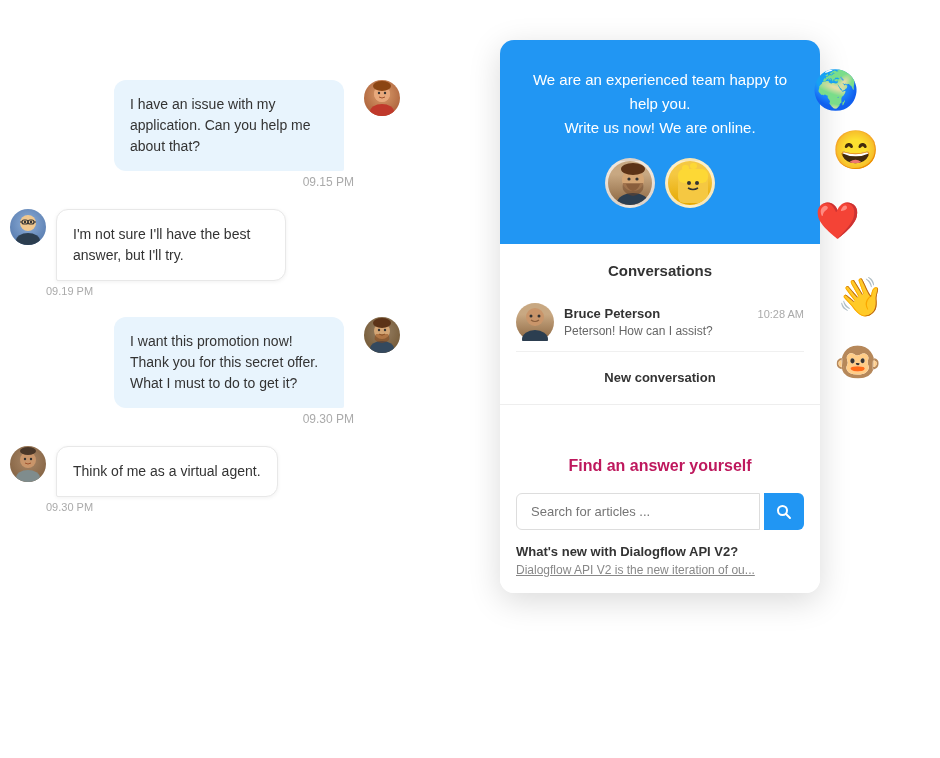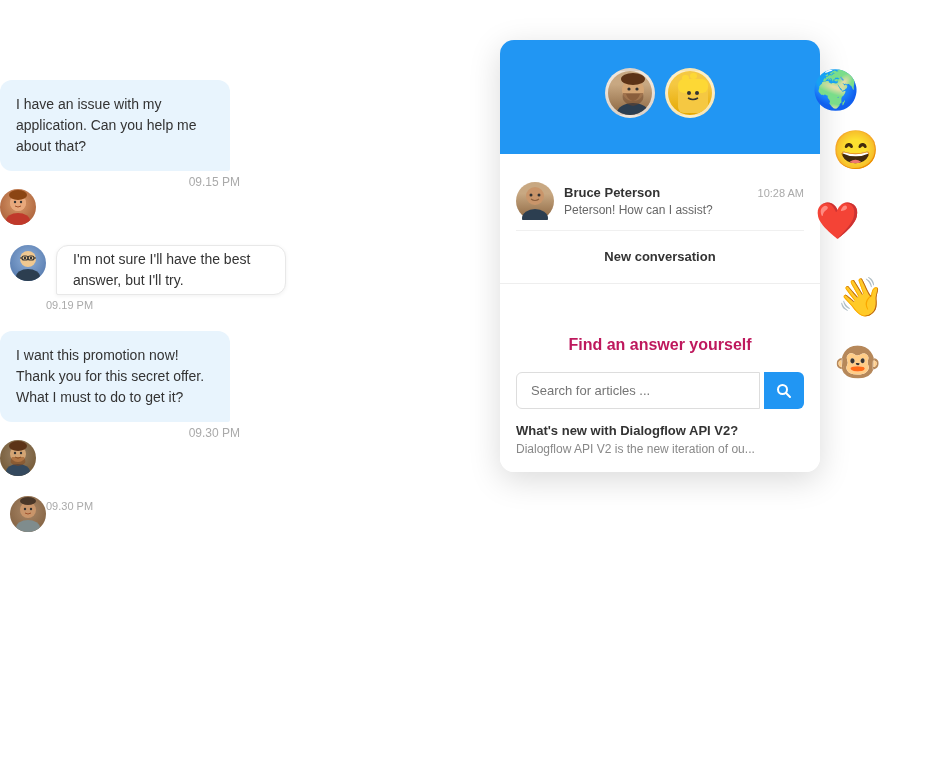--- a/index.html
+++ b/index.html
@@ -20,21 +20,20 @@
       width: 420px;
       height: 650px;
     }
 
     .chat-bubble-right {
       display: flex;
       align-items: flex-start;
       justify-content: flex-end;
       margin-bottom: 20px;
       padding-right: 20px;
-      flex-direction: column;
     }
     .chat-bubble-right .bubble {
       background: #e8f4fd;
       border-radius: 12px 12px 2px 12px;
       padding: 14px 16px;
       max-width: 230px;
       font-size: 14px;
       color: #333;
       line-height: 1.5;
       margin-right: 10px;
@@ -57,21 +56,21 @@
     .chat-bubble-left {
       display: flex;
       align-items: flex-start;
       margin-bottom: 20px;
       padding-left: 10px;
     }
     .chat-bubble-left .bubble {
       background: #fff;
       border: 1px solid #e8e8e8;
       border-radius: 12px 12px 12px 2px;
-      padding: 3px 16px;
+      padding: 14px 16px;
       max-width: 230px;
       font-size: 14px;
       color: #333;
       line-height: 1.5;
       margin-left: 10px;
       box-shadow: 0 1px 4px rgba(0,0,0,0.06);
     }
     .chat-bubble-left .time {
       font-size: 11px;
       color: #aaa;
@@ -237,20 +236,21 @@
     .article-item {}
     .article-title {
       font-size: 13px;
       font-weight: 600;
       color: #333;
       margin-bottom: 4px;
     }
     .article-preview {
       font-size: 12px;
       color: #888;
+      text-decoration: underline;
     }
 
     
     .emoji-float {
       position: absolute;
       font-size: 36px;
       pointer-events: none;
     }
     .emoji-globe { top: 68px; right: 80px; font-size: 38px; }
     .emoji-grin { top: 128px; right: 60px; font-size: 38px; }
@@ -333,30 +333,35 @@
       <svg class="face-svg" viewBox="0 0 36 36">
           <circle cx="18" cy="14" r="8" fill="#c9956a"></circle>
           <ellipse cx="18" cy="32" rx="12" ry="8" fill="#7f8c8d"></ellipse>
           <circle cx="15" cy="13" r="1.2" fill="#333"></circle>
           <circle cx="21" cy="13" r="1.2" fill="#333"></circle>
           <path d="M15 17 Q18 19 21 17" stroke="#a0522d" stroke-width="1" fill="none"></path>
           <ellipse cx="18" cy="5" rx="8" ry="4" fill="#4a3728"></ellipse>
         </svg>
     </div>
     <div style="display:flex;flex-direction:column;align-items:flex-start;">
+      <div class="bubble">Think of me as a virtual agent.</div>
       <div class="time">09.30 PM</div>
     </div>
   </div>
 
 </div>
 
 
 <div class="widget-panel">
 
   <div class="widget-header">
+    <div class="widget-header-text">
+      <span>We are an experienced team happy to help you.</span><br>
+      <span>Write us now! We are online.</span>
+    </div>
     <div class="widget-avatars">
       <div class="widget-avatar wa-beard">
         <svg viewBox="0 0 50 50" width="50" height="50">
             <circle cx="25" cy="19" r="11" fill="#d4a574"></circle>
             <ellipse cx="25" cy="42" rx="16" ry="10" fill="#2c3e50"></ellipse>
             <circle cx="21" cy="18" r="1.6" fill="#333"></circle>
             <circle cx="29" cy="18" r="1.6" fill="#333"></circle>
             <path d="M18 23 Q20 29 25 30 Q30 29 32 23" fill="#8B5E3C" opacity="0.6"></path>
             <ellipse cx="25" cy="8" rx="12" ry="6" fill="#5C3317"></ellipse>
             <path d="M15 22 Q14 28 16 30 Q19 34 25 35 Q31 34 34 30 Q36 28 35 22" fill="#6B4226" opacity="0.5"></path>
@@ -371,20 +376,21 @@
             <circle cx="29" cy="22" r="2" fill="#333"></circle>
             <path d="M20 27 Q25 30 30 27" stroke="#333" stroke-width="1.5" fill="none"></path>
             <rect x="14" y="4" width="7" height="6" rx="3" fill="#fdd835"></rect>
             <rect x="22" y="2" width="7" height="6" rx="3" fill="#fdd835"></rect>
           </svg>
       </div>
     </div>
   </div>
 
   <div class="conversations-card">
+    <div class="conversations-title">Conversations</div>
     <div class="conversation-item">
       <div class="conv-avatar">
         <svg viewBox="0 0 38 38" width="38" height="38">
             <circle cx="19" cy="14" r="9" fill="#c9956a"></circle>
             <ellipse cx="19" cy="36" rx="13" ry="9" fill="#2c3e50"></ellipse>
             <circle cx="15" cy="13" r="1.5" fill="#333"></circle>
             <circle cx="23" cy="13" r="1.5" fill="#333"></circle>
             <path d="M15 17 Q19 20 23 17" stroke="#8B5E3C" stroke-width="1.2" fill="none"></path>
           </svg>
       </div>

